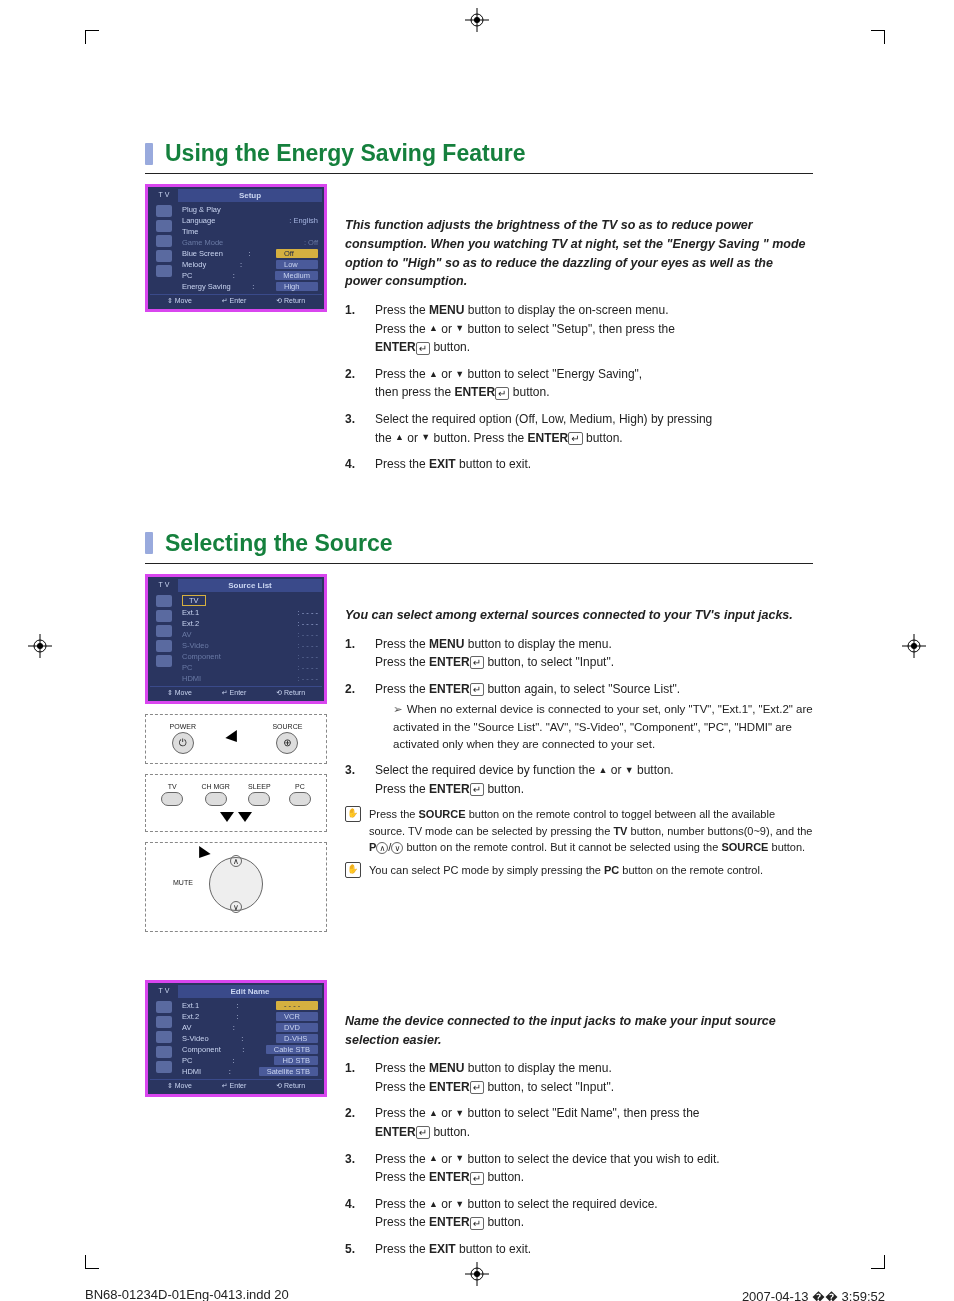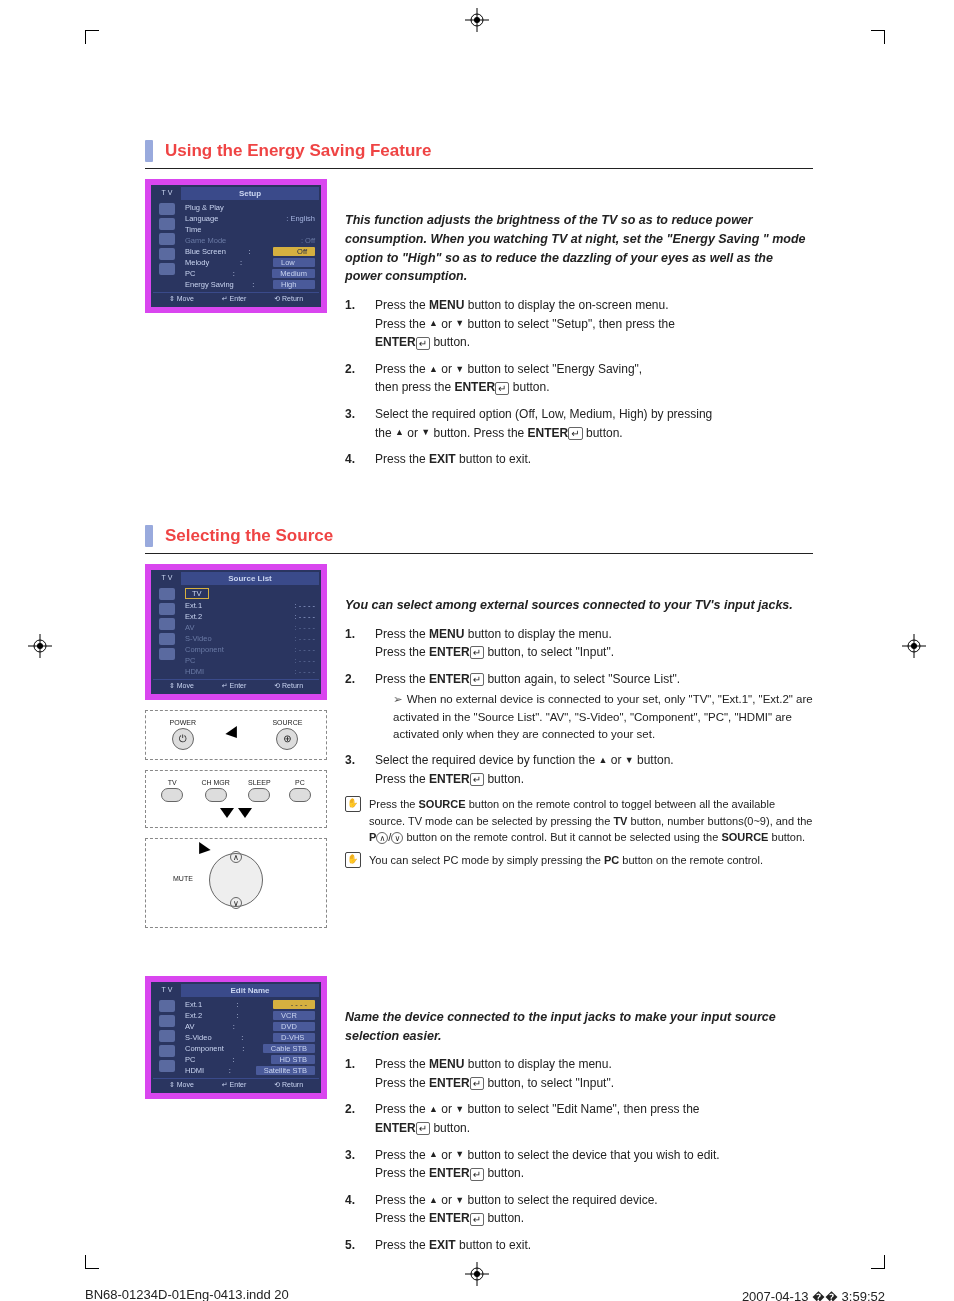--- a/index.html
+++ b/index.html
@@ -12,48 +12,48 @@
   .crop-br { left: 871px; top: 1255px; border-right: 1px solid #000; border-bottom: 1px solid #000; }
   .regmark { position: absolute; width: 24px; height: 24px; }
   .regmark-top { left: 465px; top: 8px; }
   .regmark-bot { left: 465px; top: 1262px; }
   .regmark-left { left: 28px; top: 634px; }
   .regmark-right { left: 902px; top: 634px; }
   .content { padding: 110px 72px 0 60px; }
   .sec { margin-bottom: 48px; }
   .hdr { border-bottom: 1.5px solid #222; padding-bottom: 6px; margin-bottom: 10px; display: flex; align-items: center; }
   .hdr-bar { width: 8px; height: 22px; background: #9ad; margin-right: 12px; border-radius: 1px; }
-  .hdr h2 { font-size: 17px; font-weight: bold; color: #ef4444; }
+  .hdr h2 { font-size: 23px; font-weight: bold; color: #15803d; }
   .cols { display: flex; gap: 18px; }
   .left { width: 182px; flex-shrink: 0; }
   .right { flex: 1; margin-top: 32px; }
   .intro { font-style: italic; font-weight: bold; font-size: 12.5px; line-height: 1.5; margin-bottom: 10px; }
   ol.steps { list-style: none; counter-reset: step; }
   ol.steps > li { counter-increment: step; position: relative; padding-left: 30px; margin-bottom: 8px; line-height: 1.55; font-size: 12px; }
   ol.steps > li::before { content: counter(step) "."; font-weight: bold; position: absolute; left: 0; }
   .note { display: flex; gap: 8px; font-size: 11px; line-height: 1.5; margin-top: 6px; }
   .note-icon { width: 16px; height: 16px; border: 1.2px solid #444; border-radius: 2px; flex-shrink: 0; display: flex; align-items: center; justify-content: center; font-size: 9px; }
   .sub { padding-left: 18px; font-size: 11.5px; line-height: 1.5; margin-top: 3px; }
   .sub::before { content: "➢"; margin-right: 4px; color: #555; }
   b { font-weight: bold; }
   .up, .dn { display: inline-block; font-size: 9px; vertical-align: middle; }
   .enter-icon { display: inline-block; font-size: 10px; border: 1px solid #666; padding: 0 2px; border-radius: 2px; vertical-align: middle; line-height: 1.1; }
-  .osd { background: #2a3560; color: #c9d4f0; font-size: 8px; border: 6px solid #d946ef; padding: 2px; }
+  .osd { background: #2a3560; color: #c9d4f0; font-size: 8px; border: 3px solid #d946ef; padding: 2px; }
   .osd-title { background: #3a4a8a; text-align: center; font-weight: bold; padding: 2px; font-size: 8px; }
   .osd-hdr { display: flex; }
   .osd-tv { width: 28px; background: #2a3560; font-size: 7px; text-align: center; padding: 2px; }
   .osd-body { display: flex; }
   .osd-icons { width: 28px; display: flex; flex-direction: column; gap: 3px; padding: 3px; align-items: center; }
   .osd-icons span { width: 16px; height: 12px; background: #5a6aa0; border-radius: 2px; display: block; }
   .osd-rows { flex: 1; padding: 2px 4px; }
   .osd-row { display: flex; justify-content: space-between; padding: 1px 0; font-size: 7.5px; }
   .osd-row .lbl { color: #c9d4f0; }
   .osd-row .val { color: #a5b4e0; }
   .osd-row.dim .lbl, .osd-row.dim .val { color: #6a7aa5; }
-  .osd-row.hl .val { display: inline-block; background: #d5b040; color: #1a2446; padding: 0 8px; border-radius: 1px; min-width: 42px; text-align: right; }
+  .osd-row.hl .val { display: inline-block; background: #d5b040; color: #1a2446; padding: 0 8px; border-radius: 1px; min-width: 42px; text-align: left; }
   .osd-row.btn .val { display: inline-block; background: #4a5a9a; color: #c9d4f0; padding: 0 8px; border-radius: 1px; min-width: 42px; }
   .osd-foot { display: flex; justify-content: space-around; padding: 2px; font-size: 7px; border-top: 1px solid #3a4a8a; }
   .osd-sel { border: 1px solid #d5b040; display: inline-block; padding: 0 6px; }
   .remote-box { border: 1px dashed #888; padding: 6px; margin-top: 10px; font-size: 7px; position: relative; min-height: 50px; }
   .remote-btn { display: inline-flex; flex-direction: column; align-items: center; gap: 2px; margin: 2px 6px; }
   .remote-btn .circ { width: 22px; height: 22px; border-radius: 50%; background: #ddd; border: 1.5px solid #666; display: flex; align-items: center; justify-content: center; font-size: 10px; }
   .remote-btn .pill { width: 22px; height: 14px; border-radius: 7px; background: #ddd; border: 1.5px solid #666; }
   .arrow-ind { width: 0; height: 0; border-left: 7px solid transparent; border-right: 7px solid transparent; border-top: 10px solid #000; margin: 2px; }
   .footer { position: absolute; bottom: 20px; left: 0; width: 100%; text-align: center; font-size: 10px; }
   .print-footer { position: absolute; left: 85px; top: 1275px; width: 800px; display: flex; justify-content: space-between; font-size: 13px; margin-top: 12px; }

